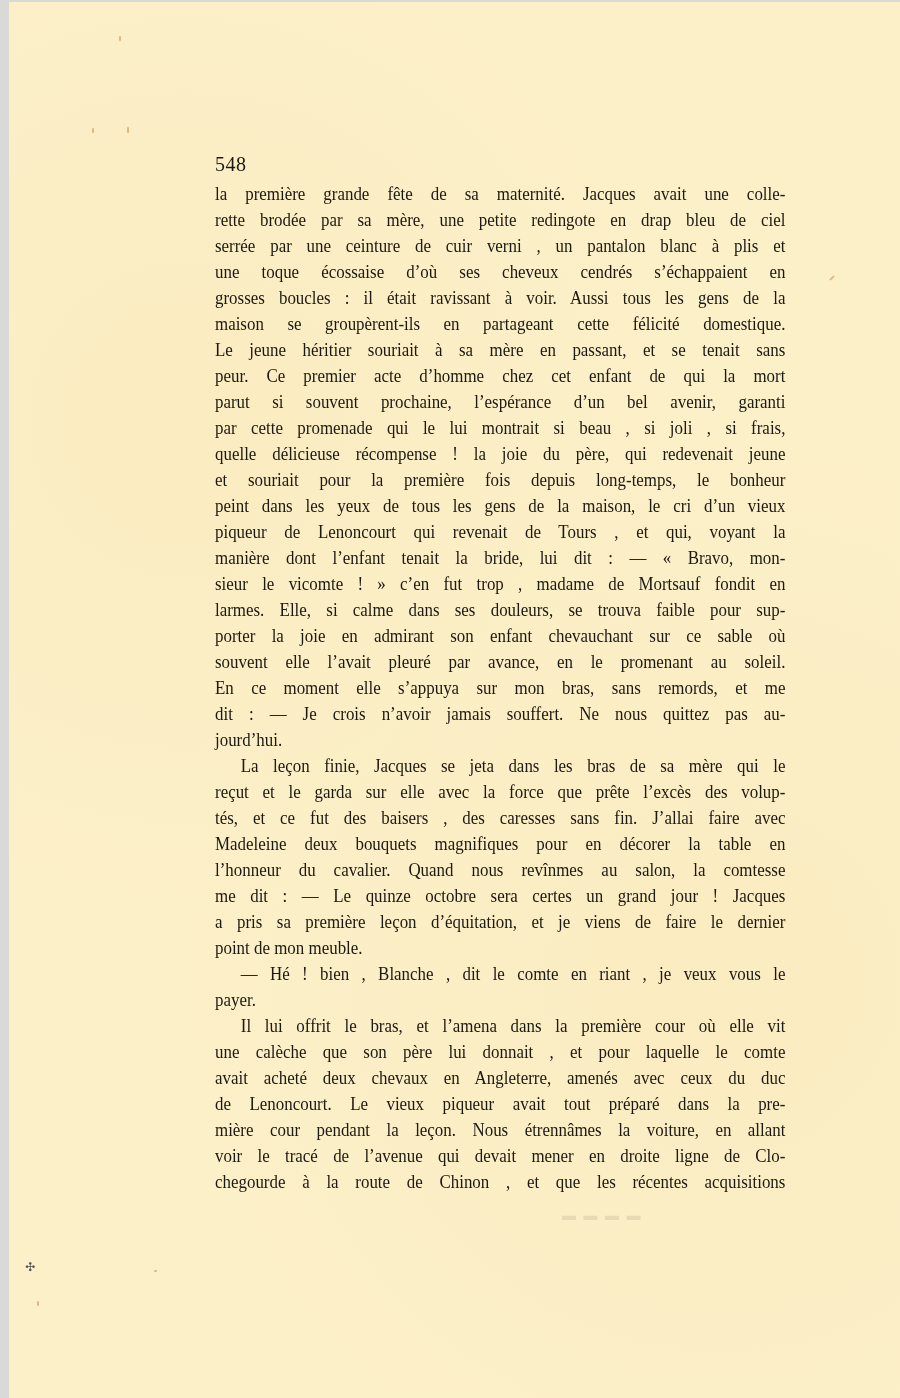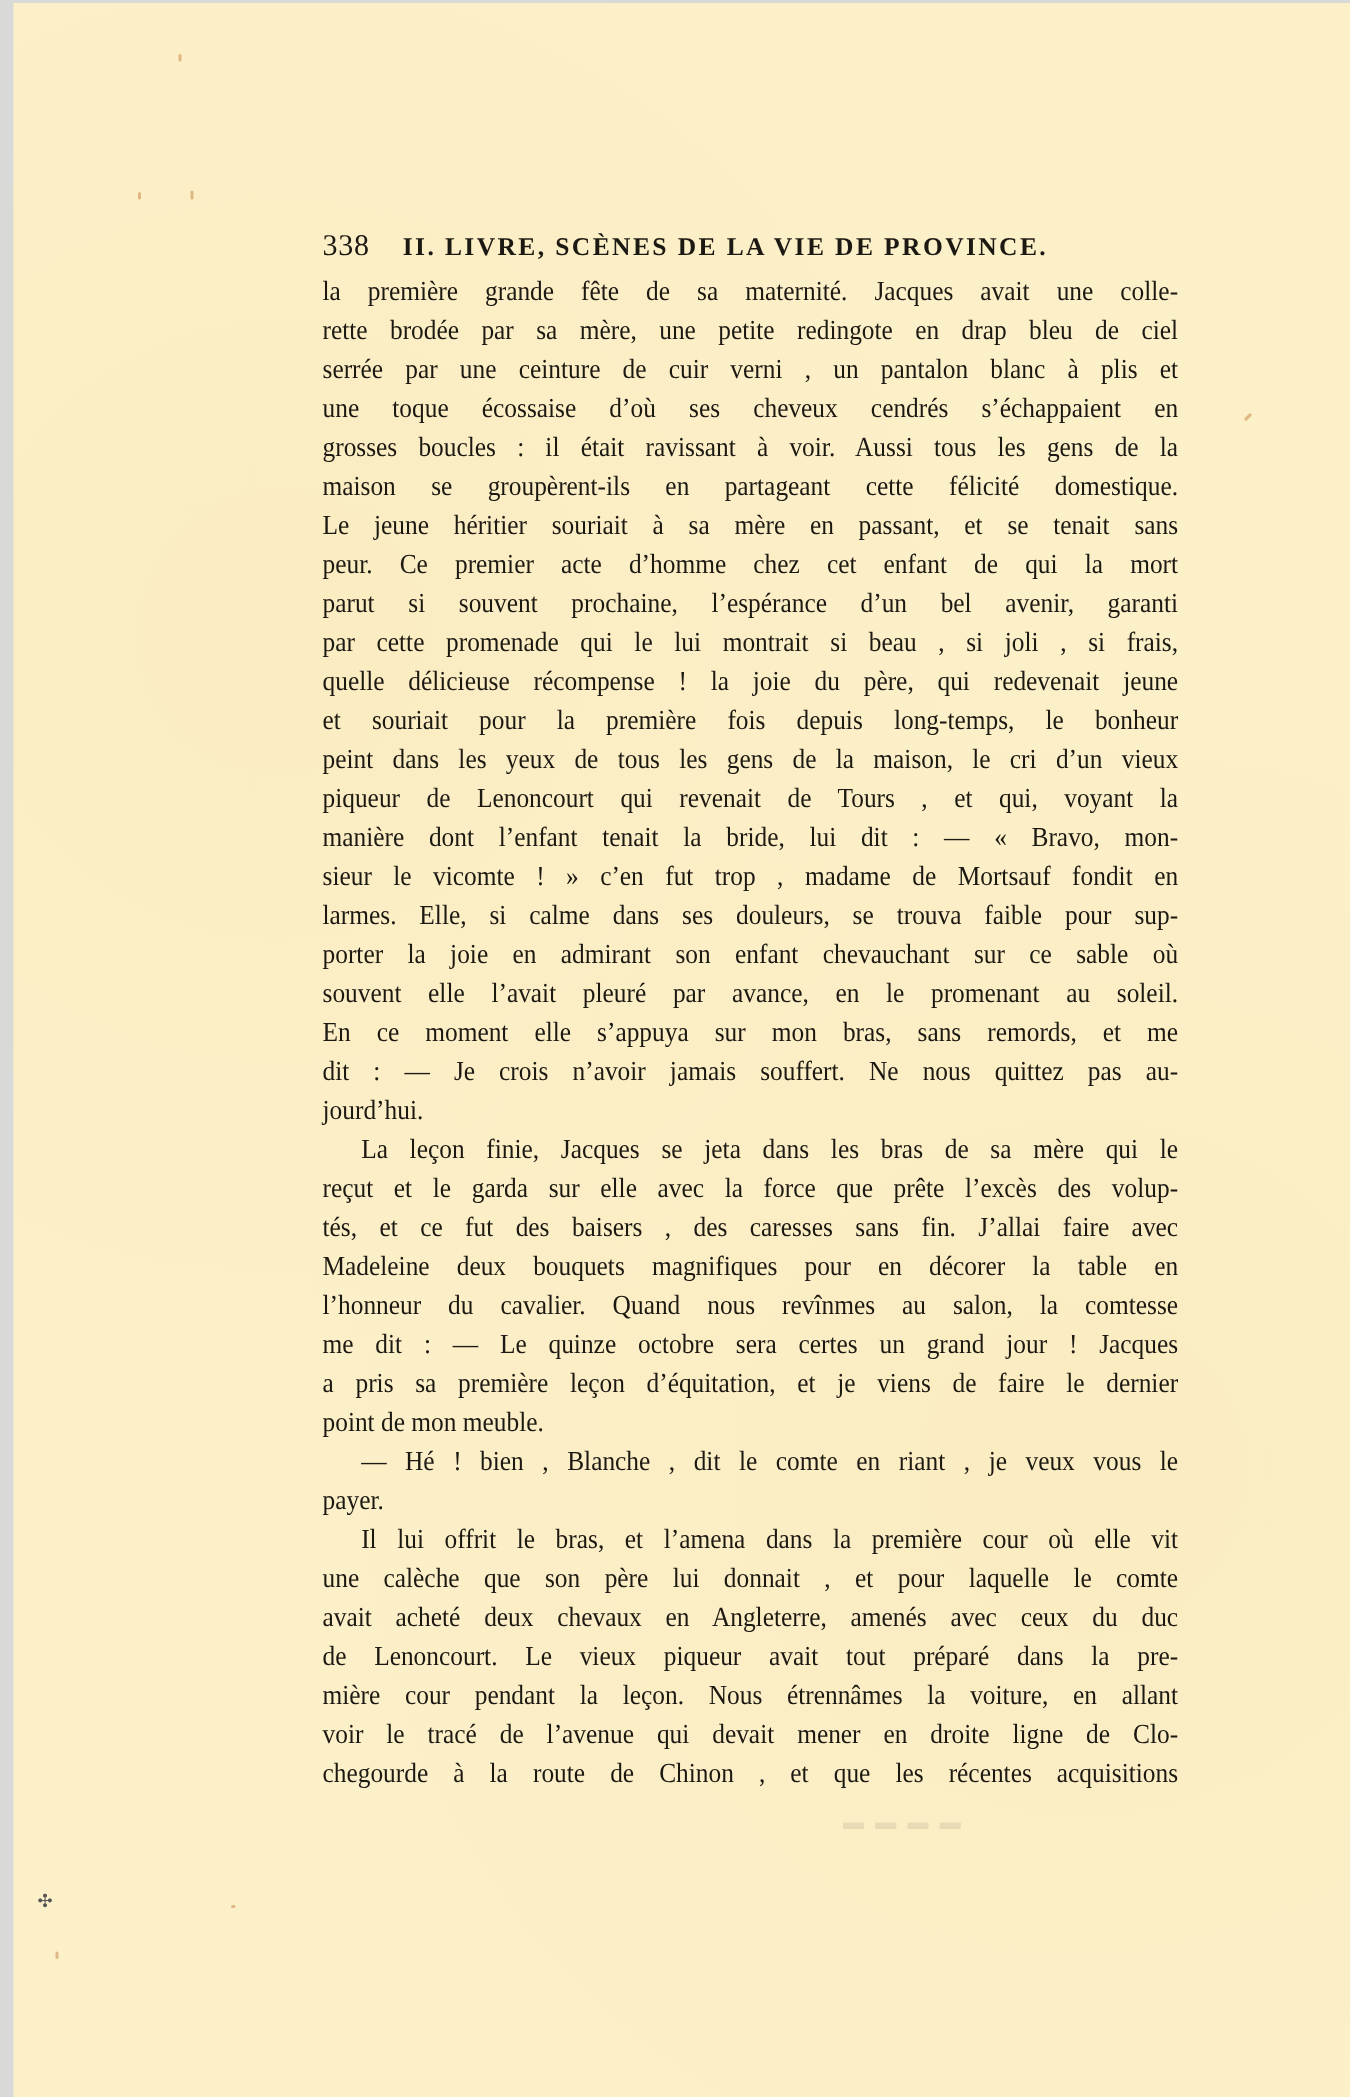--- a/index.html
+++ b/index.html
@@ -51,22 +51,21 @@
   <span class="speck" style="left:83px;top:126px;width:2px;height:5px;"></span>
   <span class="speck" style="left:118px;top:125px;width:2px;height:6px;"></span>
   <span class="speck" style="left:820px;top:275px;width:6px;height:2px;transform:rotate(-45deg);"></span>
   <span class="speck" style="left:28px;top:1299px;width:2px;height:5px;"></span>
   <span class="speck" style="left:145px;top:1268px;width:3px;height:2px;"></span>
   <div class="ink-mark">✣</div>
 </div>
 
 <div class="text-block">
   <div class="running-head">
-    <span class="page-number">338</span>
-    <span class="head-title">II. LIVRE, SCÈNES DE LA VIE DE PROVINCE.</span>
+    <span class="page-number">548</span>
   </div>
   <div id="body-lines">
       <div class="line">la première grande fête de sa maternité.  Jacques avait une colle-</div>
       <div class="line">rette brodée par sa mère, une petite redingote en drap bleu de ciel</div>
       <div class="line">serrée par une ceinture de cuir verni , un pantalon blanc à plis et</div>
       <div class="line">une toque écossaise d’où ses cheveux cendrés s’échappaient en</div>
       <div class="line">grosses boucles : il était ravissant à voir. Aussi tous les gens de la</div>
       <div class="line">maison se groupèrent-ils en partageant cette félicité domestique.</div>
       <div class="line">Le jeune héritier souriait à sa mère en passant, et se tenait sans</div>
       <div class="line">peur. Ce premier acte d’homme chez cet enfant de qui la mort</div>

